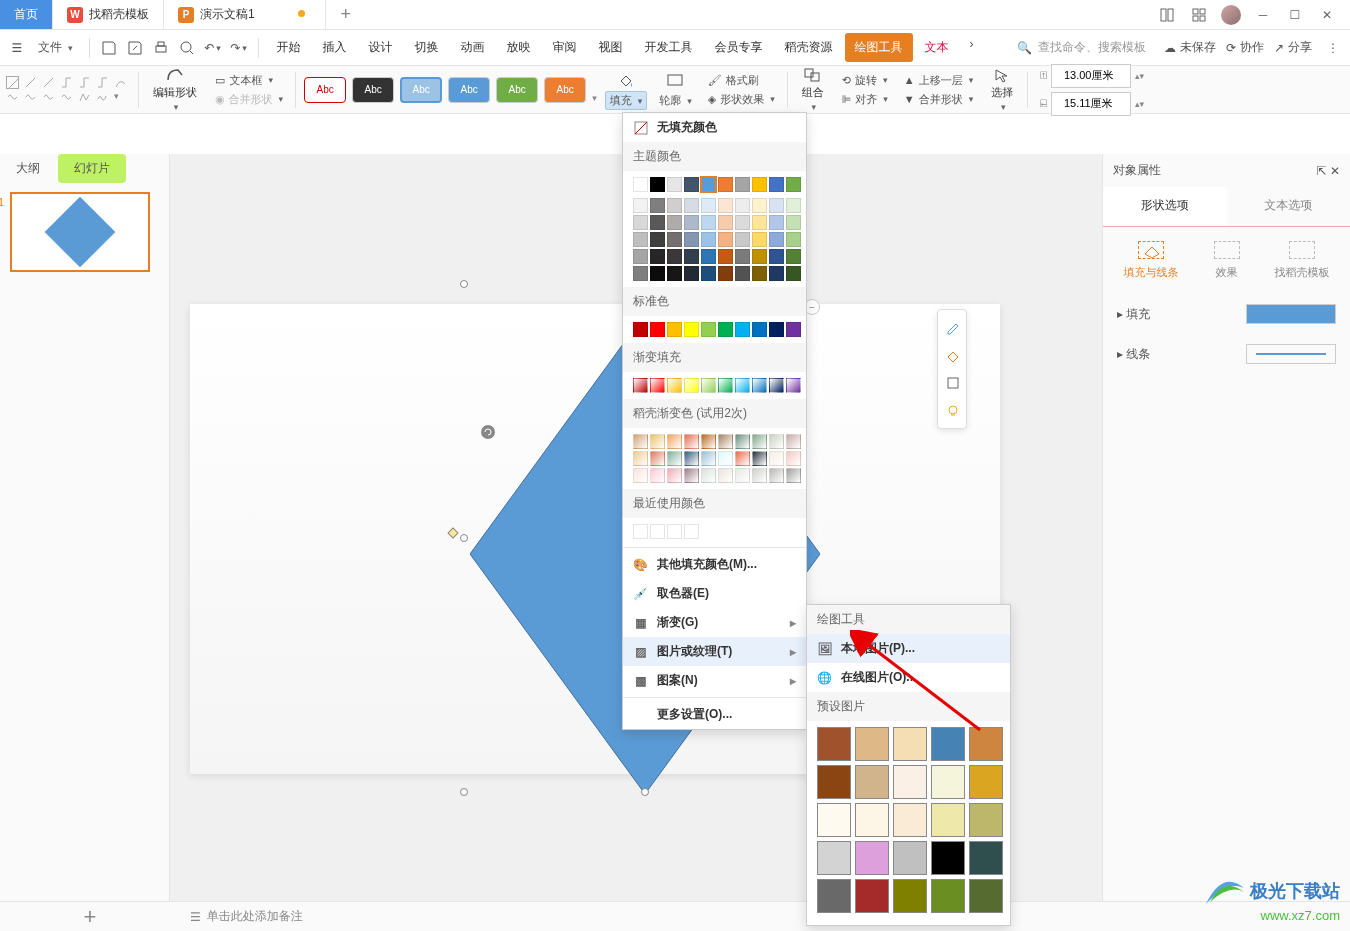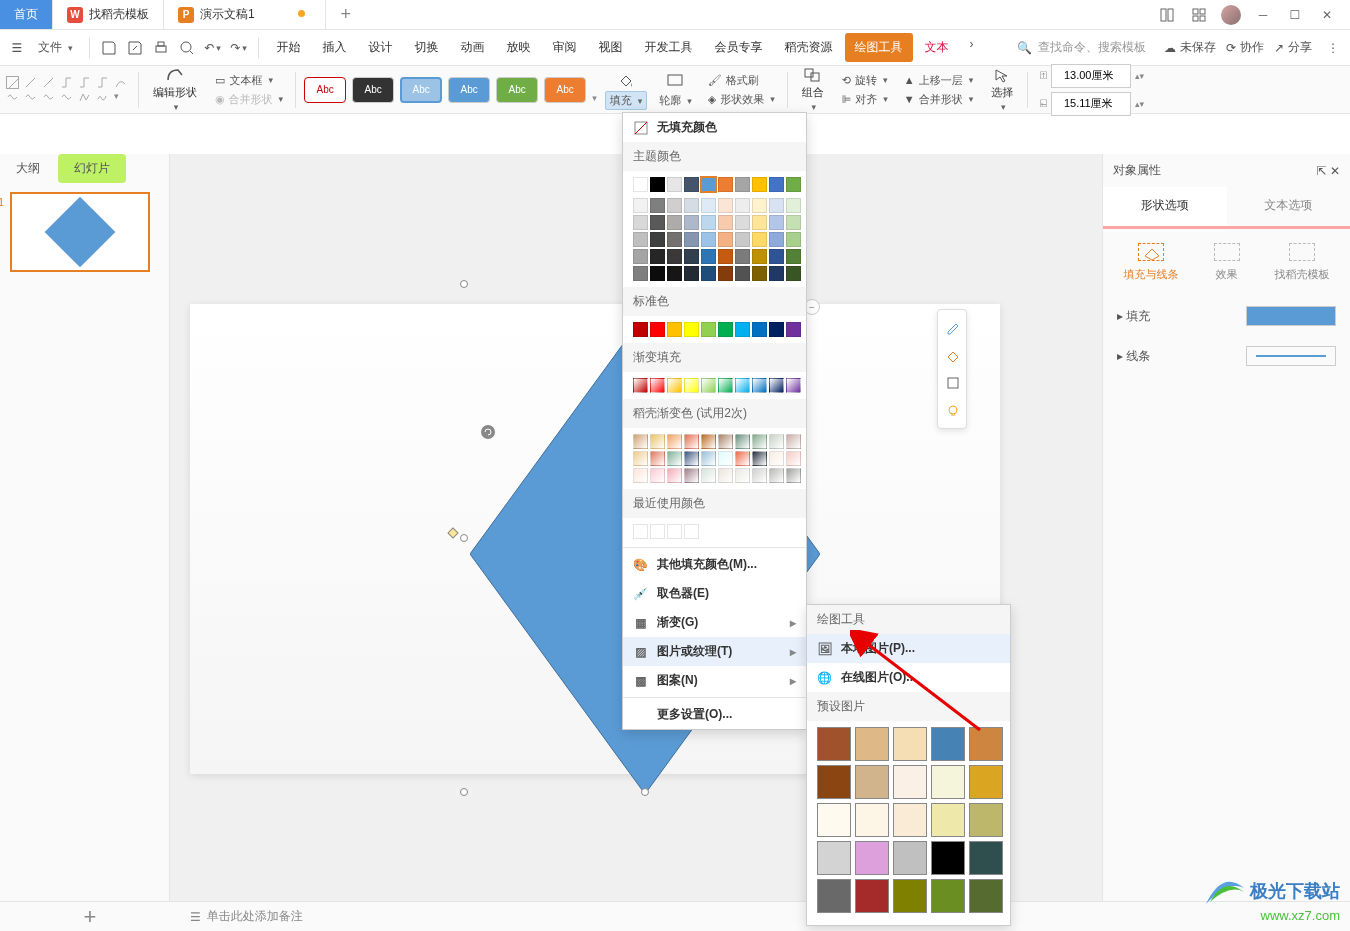--- a/index.html
+++ b/index.html
@@ -61,21 +61,21 @@
 .slide-canvas { position: absolute; left: 20px; top: 150px; width: 810px; height: 470px; background: linear-gradient(to bottom, #fff, #f5f5f5); box-shadow: 0 2px 8px rgba(0,0,0,0.1); }
 .diamond-shape { position: absolute; left: 280px; top: 10px; width: 350px; height: 480px; }
 .sel-handle { width: 8px; height: 8px; background: #fff; border: 1px solid #888; border-radius: 50%; position: absolute; }
 .zoom-circle { position: absolute; width: 16px; height: 16px; border: 1px solid #ccc; border-radius: 50%; background: #fff; display: flex; align-items: center; justify-content: center; font-size: 10px; color: #888; right: -20px; top: 145px; }
 
 .vert-toolbar { position: absolute; right: 135px; top: 155px; width: 30px; background: #fff; border: 1px solid #ddd; border-radius: 4px; display: flex; flex-direction: column; gap: 6px; padding: 6px 4px; box-shadow: 0 2px 6px rgba(0,0,0,0.1); }
 .vt-btn { width: 22px; height: 22px; display: flex; align-items: center; justify-content: center; cursor: pointer; color: #666; border-radius: 3px; }
 
 .right-panel { width: 248px; background: #fafafa; border-left: 1px solid #e5e5e5; }
 .rp-header { display: flex; align-items: center; justify-content: space-between; padding: 8px 10px; color: #555; }
-.rp-tabs { display: flex; border-bottom: 3px solid #fca5a5; }
+.rp-tabs { display: flex; border-bottom: 1px solid #fca5a5; }
 .rp-tab { flex: 1; text-align: center; padding: 10px 0; cursor: pointer; color: #888; }
 .rp-tab.active { color: #333; background: #fff; border-bottom: 2px solid #fff; }
 .rp-subtabs { display: flex; padding: 14px 8px; gap: 10px; justify-content: space-around;}
 .rp-subtab { display: flex; flex-direction: column; align-items: center; gap: 6px; color: #888; cursor: pointer; font-size: 11px; }
 .rp-subtab.active { color: #e67e22; }
 .rp-subtab-icon { width: 26px; height: 18px; border: 1px dashed #bbb; }
 .rp-subtab.active .rp-subtab-icon { border-color: #e67e22; }
 .rp-section { padding: 10px 14px; display: flex; align-items: center; justify-content: space-between; }
 .rp-section-label { color: #555; }
 .color-preview { width: 90px; height: 20px; border: 1px solid #ccc; background: #5b9bd5; }

